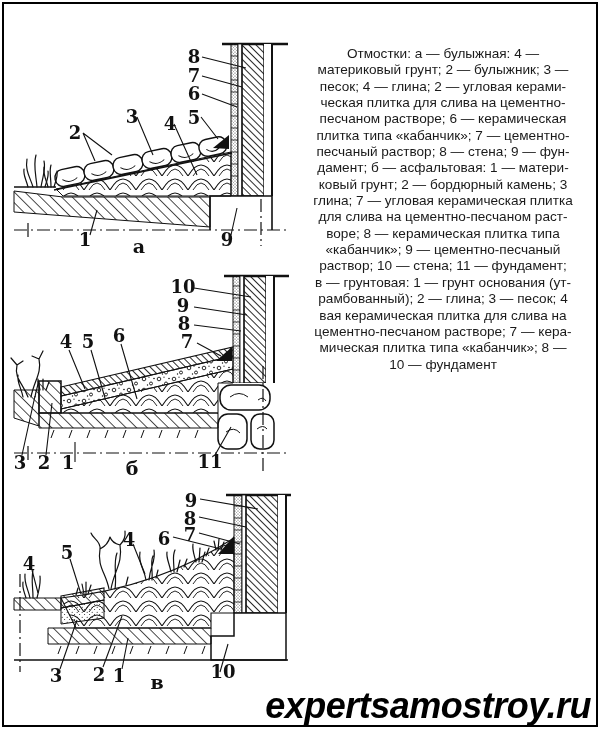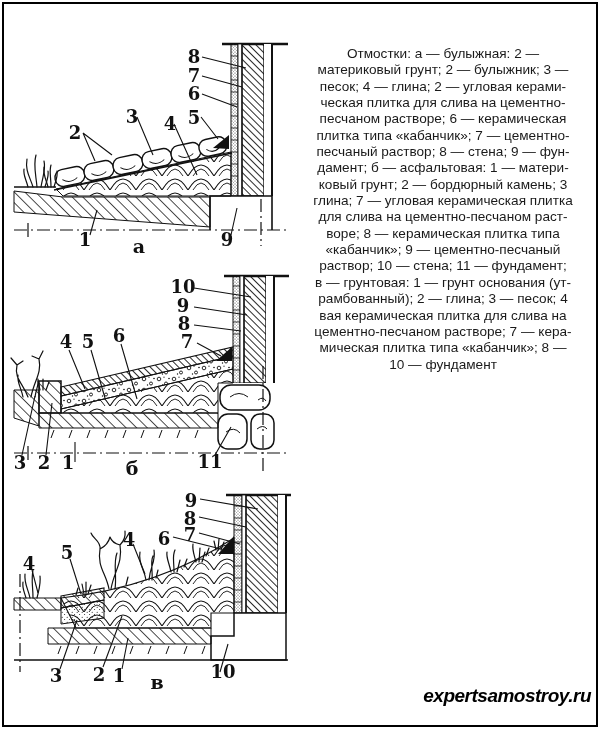--- a/index.html
+++ b/index.html
@@ -2,21 +2,21 @@
 <html><head>
 <meta charset="utf-8">
 <style>
   html,body{margin:0;padding:0;background:#fff;}
   #screen{position:relative;width:600px;height:729px;background:#ffffff;
           font-family:"Liberation Sans",sans-serif;overflow:hidden;}
   .frame{position:absolute;inset:2px;border:2px solid #000;pointer-events:none;}
   .caption{position:absolute;left:297px;top:46px;width:292px;
            font-size:13.6px;line-height:16.35px;text-align:center;color:#1a1a1a;}
   .caption .ln{white-space:nowrap;}
-  .watermark{position:absolute;right:9px;top:685px;font-size:19px;font-weight:bold;
+  .watermark{position:absolute;right:9px;top:685px;font-size:36px;font-weight:bold;
              font-style:italic;letter-spacing:-0.5px;color:#000;}
   svg.diag{position:absolute;left:6px;}
   #diagA{top:36px}#diagB{top:266px}#diagV{top:486px}
   svg text{font-family:"DejaVu Serif",serif;font-weight:bold;font-size:18px;fill:#111;}
   svg text.cap{font-size:19px;}
   .o{stroke:#111;fill:none;}
   .ld{stroke:#111;stroke-width:1.1;fill:none;}
   .gr{stroke:#111;stroke-width:1.2;fill:none;stroke-linecap:round;}
   .dd{stroke:#111;stroke-width:1.2;stroke-dasharray:13 4 2 4;fill:none;}
 </style>
@@ -270,21 +270,21 @@
       <text x="23" y="84">4</text>
       <text x="50" y="196">3</text>
       <text x="93" y="195">2</text>
       <text x="113" y="196">1</text>
       <text x="217" y="192">10</text>
       <text x="151" y="203" class="cap">в</text>
     </g>
   </svg>
 
   <div class="caption">
-    <div class="ln">Отмостки: а — булыжная: 2 —</div>
+    <div class="ln">Отмостки: а — булыжная: 4 —</div>
     <div class="ln">материковый грунт; 2 — булыжник; 3 —</div>
     <div class="ln">песок; 4 — глина; 2 — угловая керами-</div>
     <div class="ln">ческая плитка для слива на цементно-</div>
     <div class="ln">песчаном растворе; 6 — керамическая</div>
     <div class="ln">плитка типа «кабанчик»; 7 — цементно-</div>
     <div class="ln">песчаный раствор; 8 — стена; 9 — фун-</div>
     <div class="ln">дамент; б — асфальтовая: 1 — матери-</div>
     <div class="ln">ковый грунт; 2 — бордюрный камень; 3</div>
     <div class="ln">глина; 7 — угловая керамическая плитка</div>
     <div class="ln">для слива на цементно-песчаном раст-</div>

